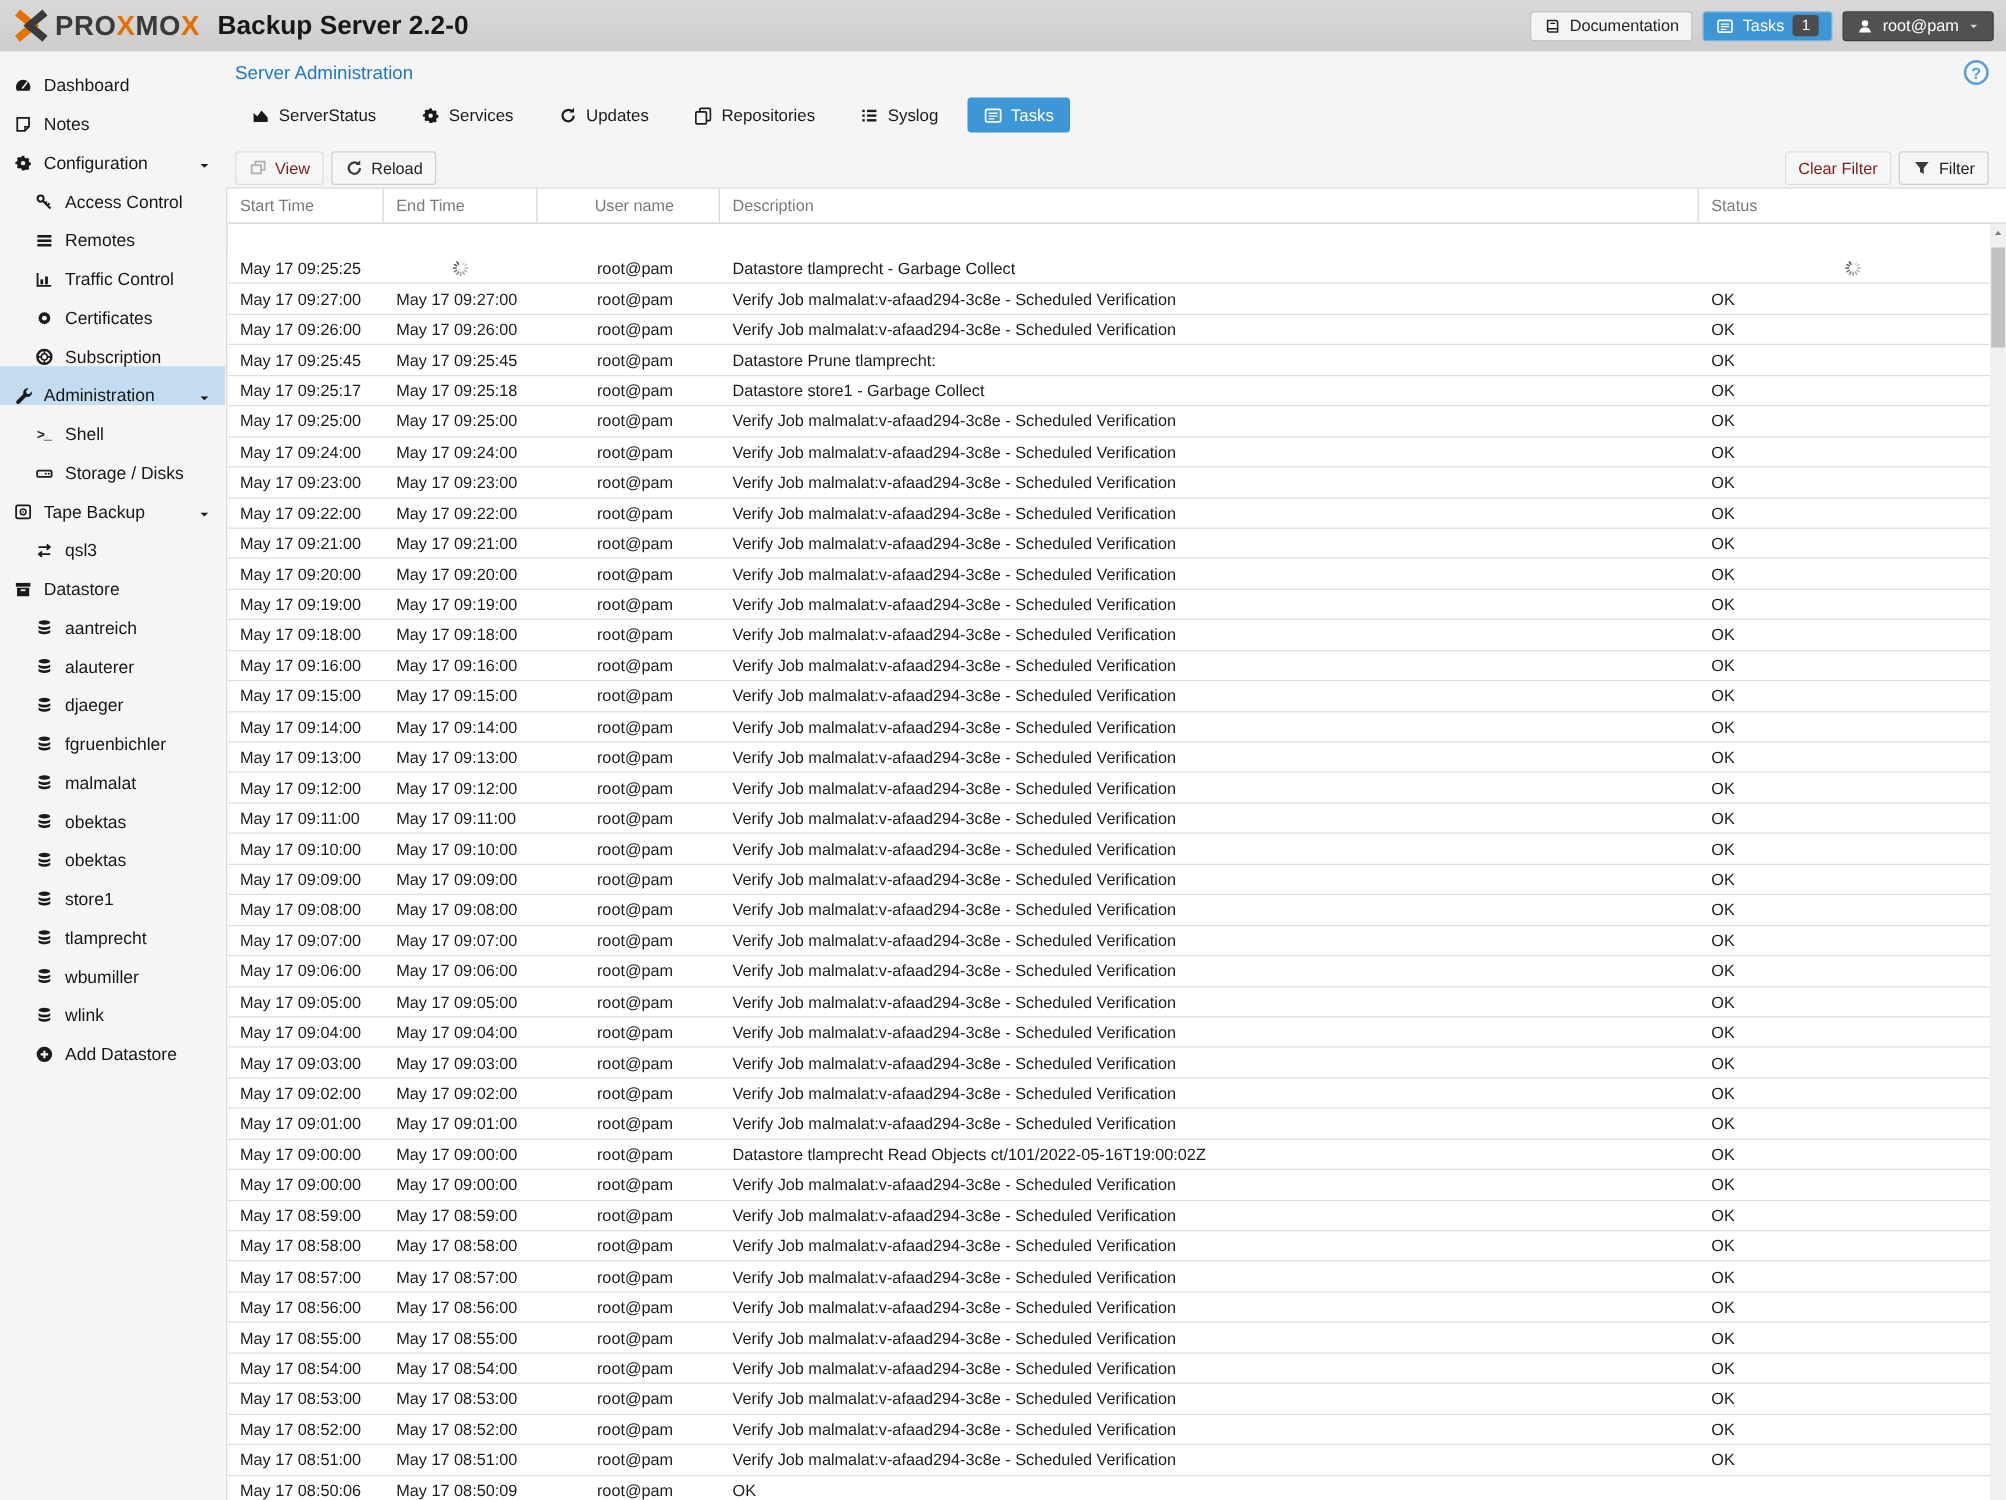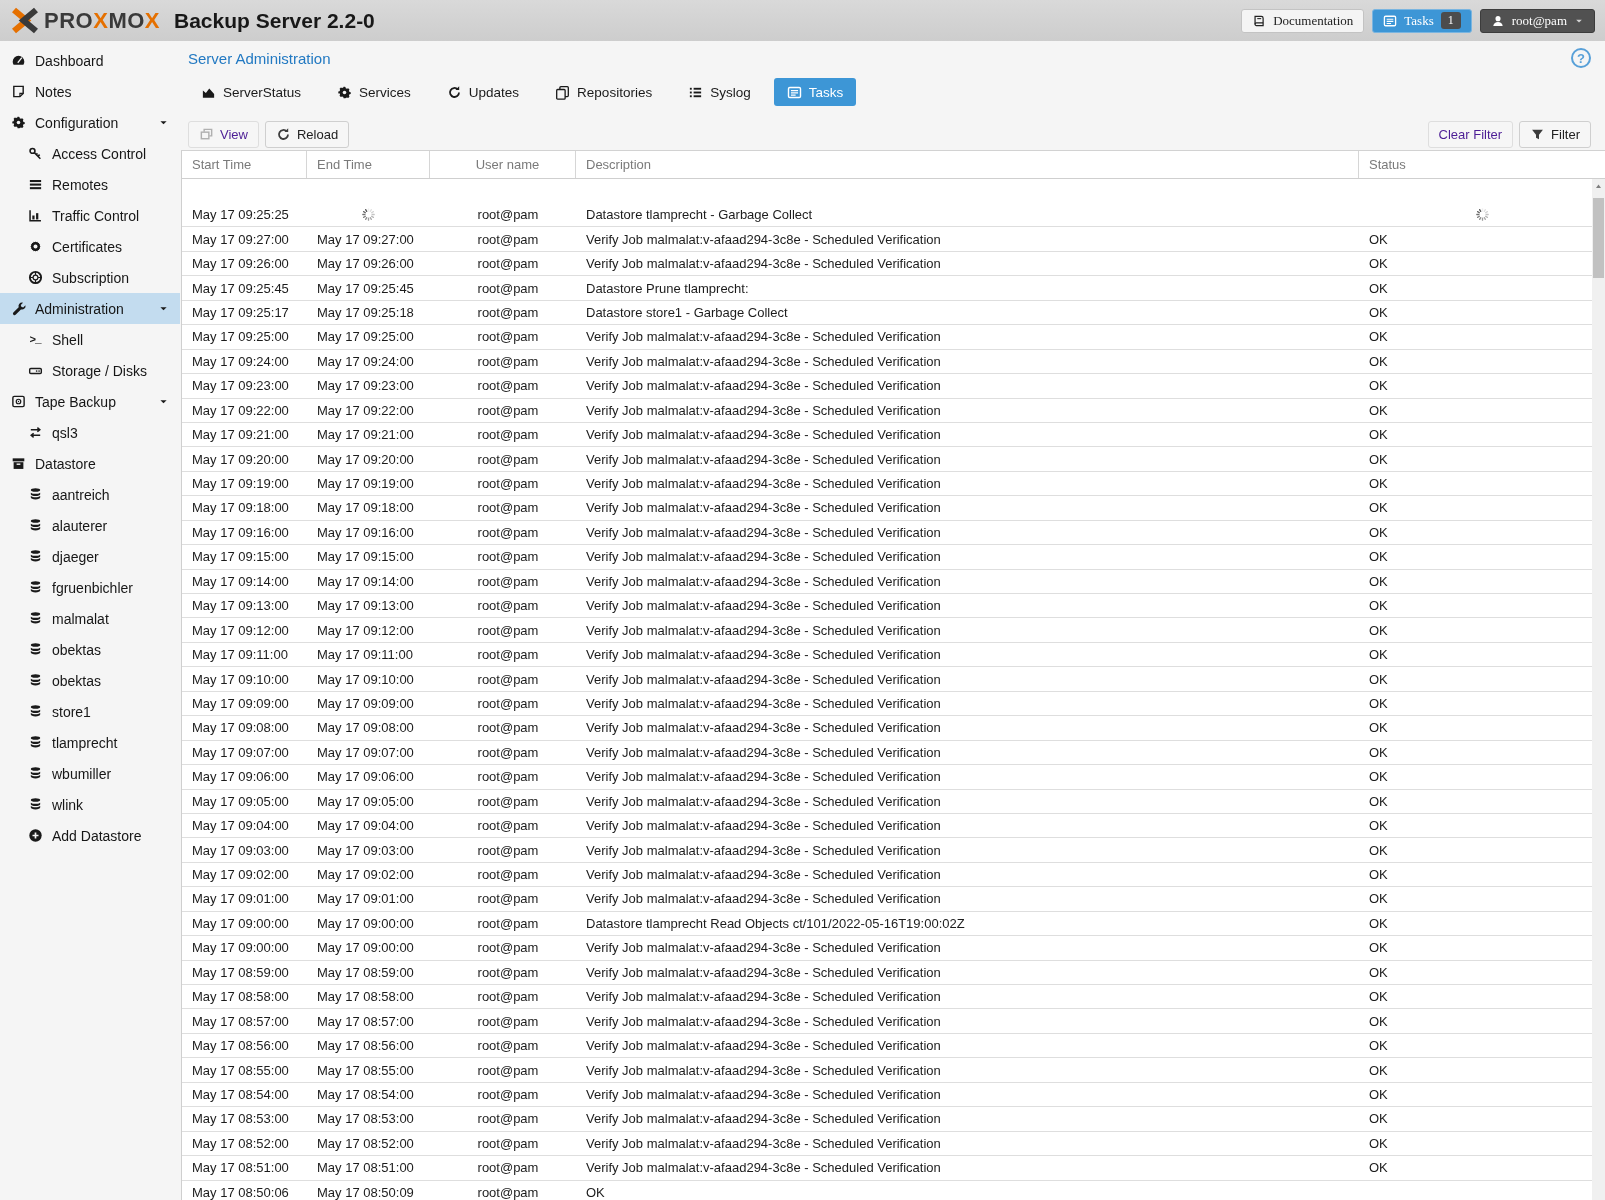--- a/index.html
+++ b/index.html
@@ -16,30 +16,30 @@
   }
   .logo { display:flex; align-items:center; gap:4px; }
   .logo-x svg { width:30px; height:27px; display:block; }
   .logo-word { font-weight:bold; font-size:22px; letter-spacing:.5px; color:#3a3a3a; line-height:1; }
   .logo-word .org { color:#e57000; }
   .product { margin-left:14px; font-size:21px; font-weight:bold; color:#181818; }
   .tb-right { margin-left:auto; display:flex; gap:8px; align-items:center; }
   .tb-btn {
     display:inline-flex; align-items:center; gap:7px; height:24px; padding:0 10px;
     border-radius:3px; font-size:13px; border:1px solid #c3c3c3; background:#f4f4f4; color:#222;
-    font-family:Liberation Serif, serif; cursor:pointer;
+    font-family:Liberation Sans, sans-serif; cursor:pointer;
   }
   .tb-btn .icon svg{ width:14px;height:14px; }
   .tb-tasks { background:#3d96d6; border-color:#7ab5e0; color:#fff; }
   .badge { background:#4c4c4c; color:#fff; border-radius:3px; padding:1px 7px; font-size:12px; line-height:15px; }
   .tb-user { background:#515151; border-color:#3c3c3c; color:#fff; }
   .tb-user .u-caret svg { width:10px; height:10px; opacity:.75; }
   
   .sidebar { position:absolute; left:0; top:41px; width:180px; bottom:0; background:#f5f5f5; padding-top:4px; }
-  .s-item { height:31px; display:flex; align-items:center; font-size:14px; color:#161616; cursor:pointer; }
+  .s-item { height:31px; display:flex; align-items:flex-end; font-size:14px; color:#161616; cursor:pointer; }
   .s-item.lvl0 { padding-left:8px; }
   .s-item.lvl1 { padding-left:25px; }
   .s-item .icon { width:20px; display:flex; justify-content:center; margin-right:7px; color:#1a1a1a; }
   .s-item.selected { background:#c3dcef; }
   .s-caret { margin-left:auto; margin-right:13px; color:#8f8f8f; }
   .s-caret svg { width:11px; height:11px; }
   .term-gl { font-family:"Liberation Mono","DejaVu Sans Mono",monospace; font-weight:bold; font-size:11px; letter-spacing:-1px; }
   
   .content { position:absolute; left:180px; top:41px; right:0; bottom:0; background:#f5f5f5; }
   .title-row { position:relative; height:34px; display:flex; align-items:center; padding:0 14px 0 8px; }
@@ -56,21 +56,21 @@
   .tab .icon { color:#1a1a1a; }
   .tab.active { background:#3d96d6; color:#fff; }
   .tab.active .icon { color:#fff; }
   .toolbar { display:flex; align-items:center; gap:6px; padding:6px 14px 8px 8px; }
   .btn {
     display:inline-flex; align-items:center; gap:6px; height:27px; padding:0 10px;
     font-size:13px; color:#212121; background:#f6f6f6; border:1px solid #cfcfcf; border-radius:3px;
     font-family:inherit; cursor:pointer;
   }
   .btn .icon { color:#3c3c3c; }
-  .btn.disabled { color:#4c1d95; border-color:#dedede; }
+  .btn.disabled { color:#7f1d1d; border-color:#dedede; }
   .btn.disabled .icon { color:#b0b0b0; }
   .tbar-spacer { flex:1; }
   
   .grid { position:absolute; left:1px; right:0; top:109px; bottom:0; background:#fff;
           border-top:1px solid #d2d2d2; border-left:1px solid #cfcfcf; }
   .g-header { display:flex; height:28px; background:#fff; border-bottom:1px solid #cfcfcf; }
   .g-hcell { font-size:13px; color:#7a7a7a; line-height:27px; padding-left:10px;
              border-right:1px solid #d6d6d6; white-space:nowrap; overflow:hidden; cursor:pointer; }
   .g-hcell:last-child { border-right:none; }
   .c0 { width:125px; } .c1 { width:123px; } .c2 { width:146px;text-align:center; } .c3 { width:783px; } .c4 { flex:1; }

